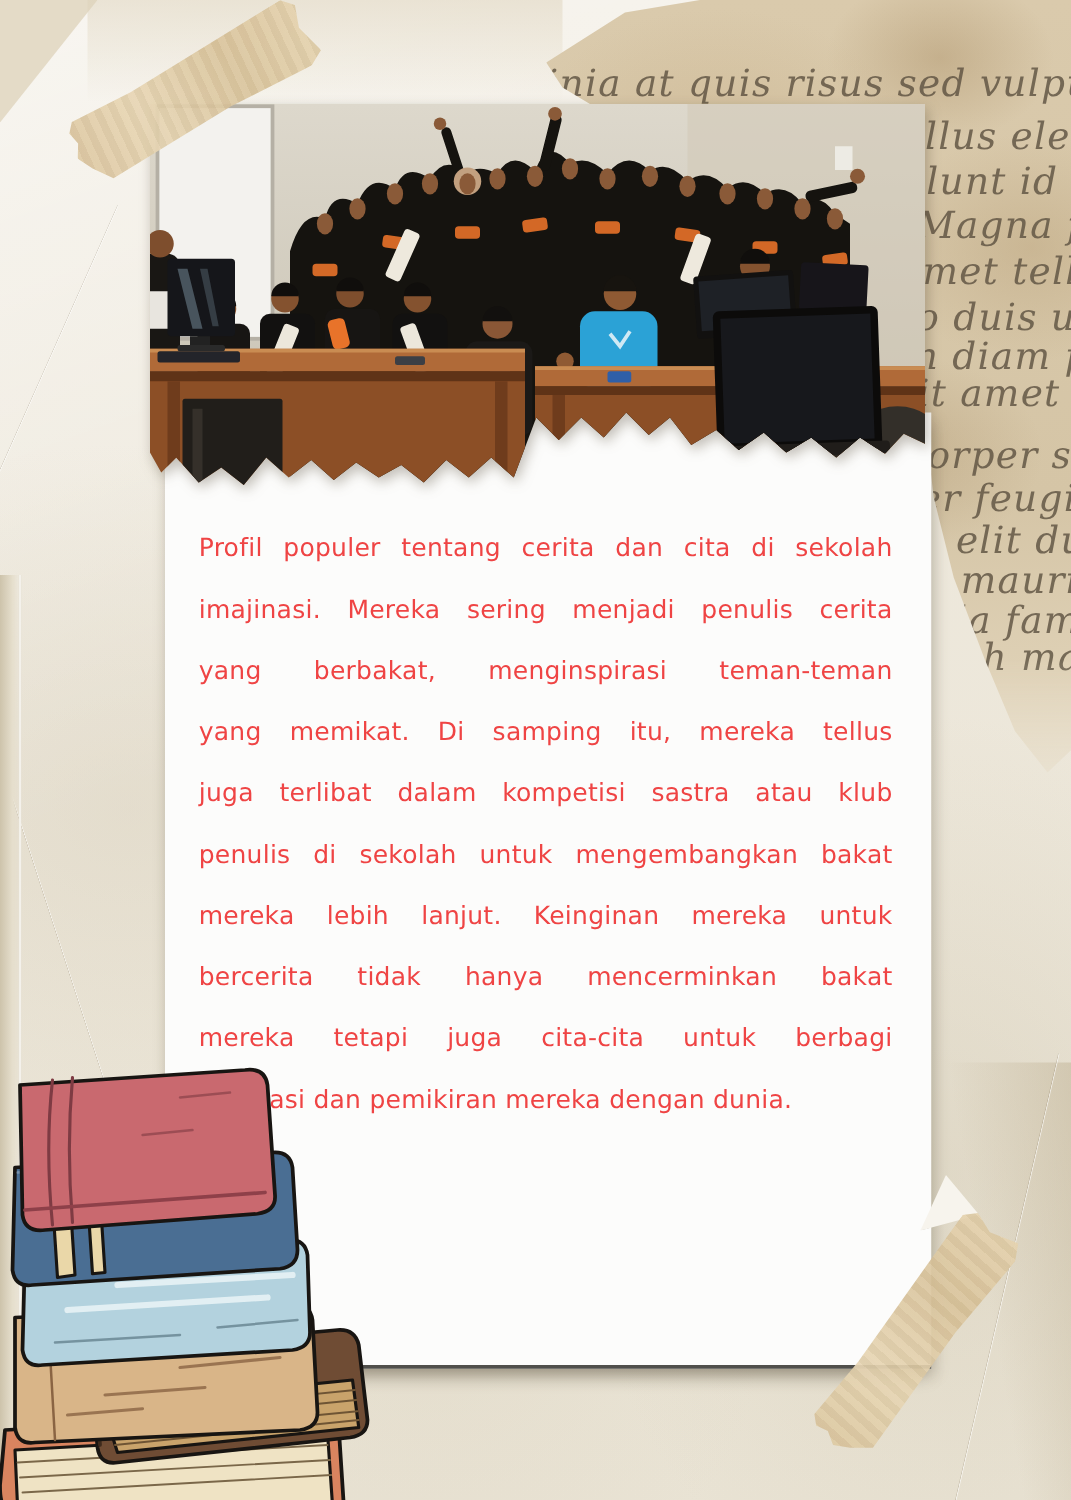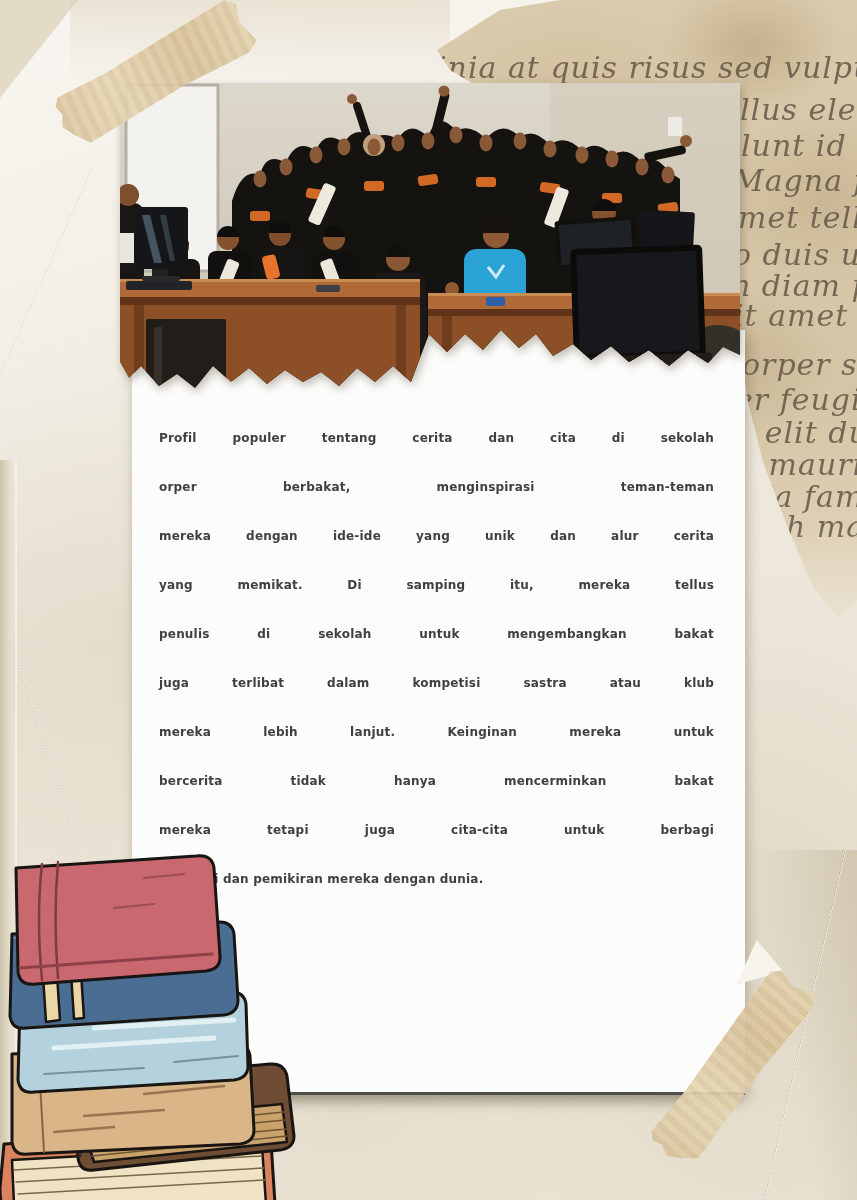--- a/index.html
+++ b/index.html
@@ -50,21 +50,21 @@
   
   .photo{left:120px;top:83px;width:620px;height:312px;
          filter:drop-shadow(2px 4px 5px rgba(80,70,50,.35));}
   .photo svg{display:block;width:620px;height:312px;}
 
   
   .card{left:132px;top:330px;width:613px;height:762px;background:#fcfcfb;
         border-bottom:3px solid #504f4b;
         box-shadow:0 10px 14px -6px rgba(90,80,60,.5), 4px 6px 10px rgba(110,100,80,.22);}
   .card-text{position:absolute;top:84px;left:27px;right:31px;}
-  .cl{height:49px;line-height:49px;font-size:12px;font-weight:bold;color:#404040;
+  .cl{height:49px;line-height:49px;font-size:20px;font-weight:normal;color:#ef4444;
       letter-spacing:.2px;text-align:justify;text-align-last:justify;white-space:nowrap;
       font-family:"DejaVu Sans", sans-serif;}
   .cl.last{text-align-last:left;}
 
   
   .books{left:-6px;top:848px;width:306px;height:356px;}
 
   
   .tape{background:
           repeating-linear-gradient(95deg, rgba(255,255,255,.07) 0 6px, rgba(0,0,0,.03) 6px 12px),
@@ -104,25 +104,25 @@
     <span class="aged-line" style="left:335px;top:382px">er feugiat</span>
     <span class="aged-line" style="left:334px;top:415px">g elit duis</span>
     <span class="aged-line" style="left:345px;top:447px">t mauris</span>
     <span class="aged-line" style="left:364px;top:479px">la fame</span>
     <span class="aged-line" style="left:386px;top:509px">h ma</span>
   </div>
 
   <div class="abs z3 card">
     <div class="card-text">
       <div class="cl">Profil populer tentang cerita dan cita di sekolah</div>
-      <div class="cl">orper berbakat, menginspirasi teman-teman</div>
-      <div class="cl">mereka dengan ide-ide yang unik dan alur cerita</div>
+      <div class="cl">imajinasi. Mereka sering menjadi penulis cerita</div>
+      <div class="cl">yang berbakat, menginspirasi teman-teman</div>
       <div class="cl">yang memikat. Di samping itu, mereka tellus</div>
+      <div class="cl">juga terlibat dalam kompetisi sastra atau klub</div>
       <div class="cl">penulis di sekolah untuk mengembangkan bakat</div>
-      <div class="cl">juga terlibat dalam kompetisi sastra atau klub</div>
       <div class="cl">mereka lebih lanjut. Keinginan mereka untuk</div>
       <div class="cl">bercerita tidak hanya mencerminkan bakat</div>
       <div class="cl">mereka tetapi juga cita-cita untuk berbagi</div>
       <div class="cl last">inspirasi dan pemikiran mereka dengan dunia.</div>
     </div>
   </div>
 
   <div class="abs z4 photo">
   <svg viewBox="0 0 620 312" preserveAspectRatio="none" role="img" aria-label="Group of students posing in a classroom with desks, laptops and a monitor">
     <defs>

